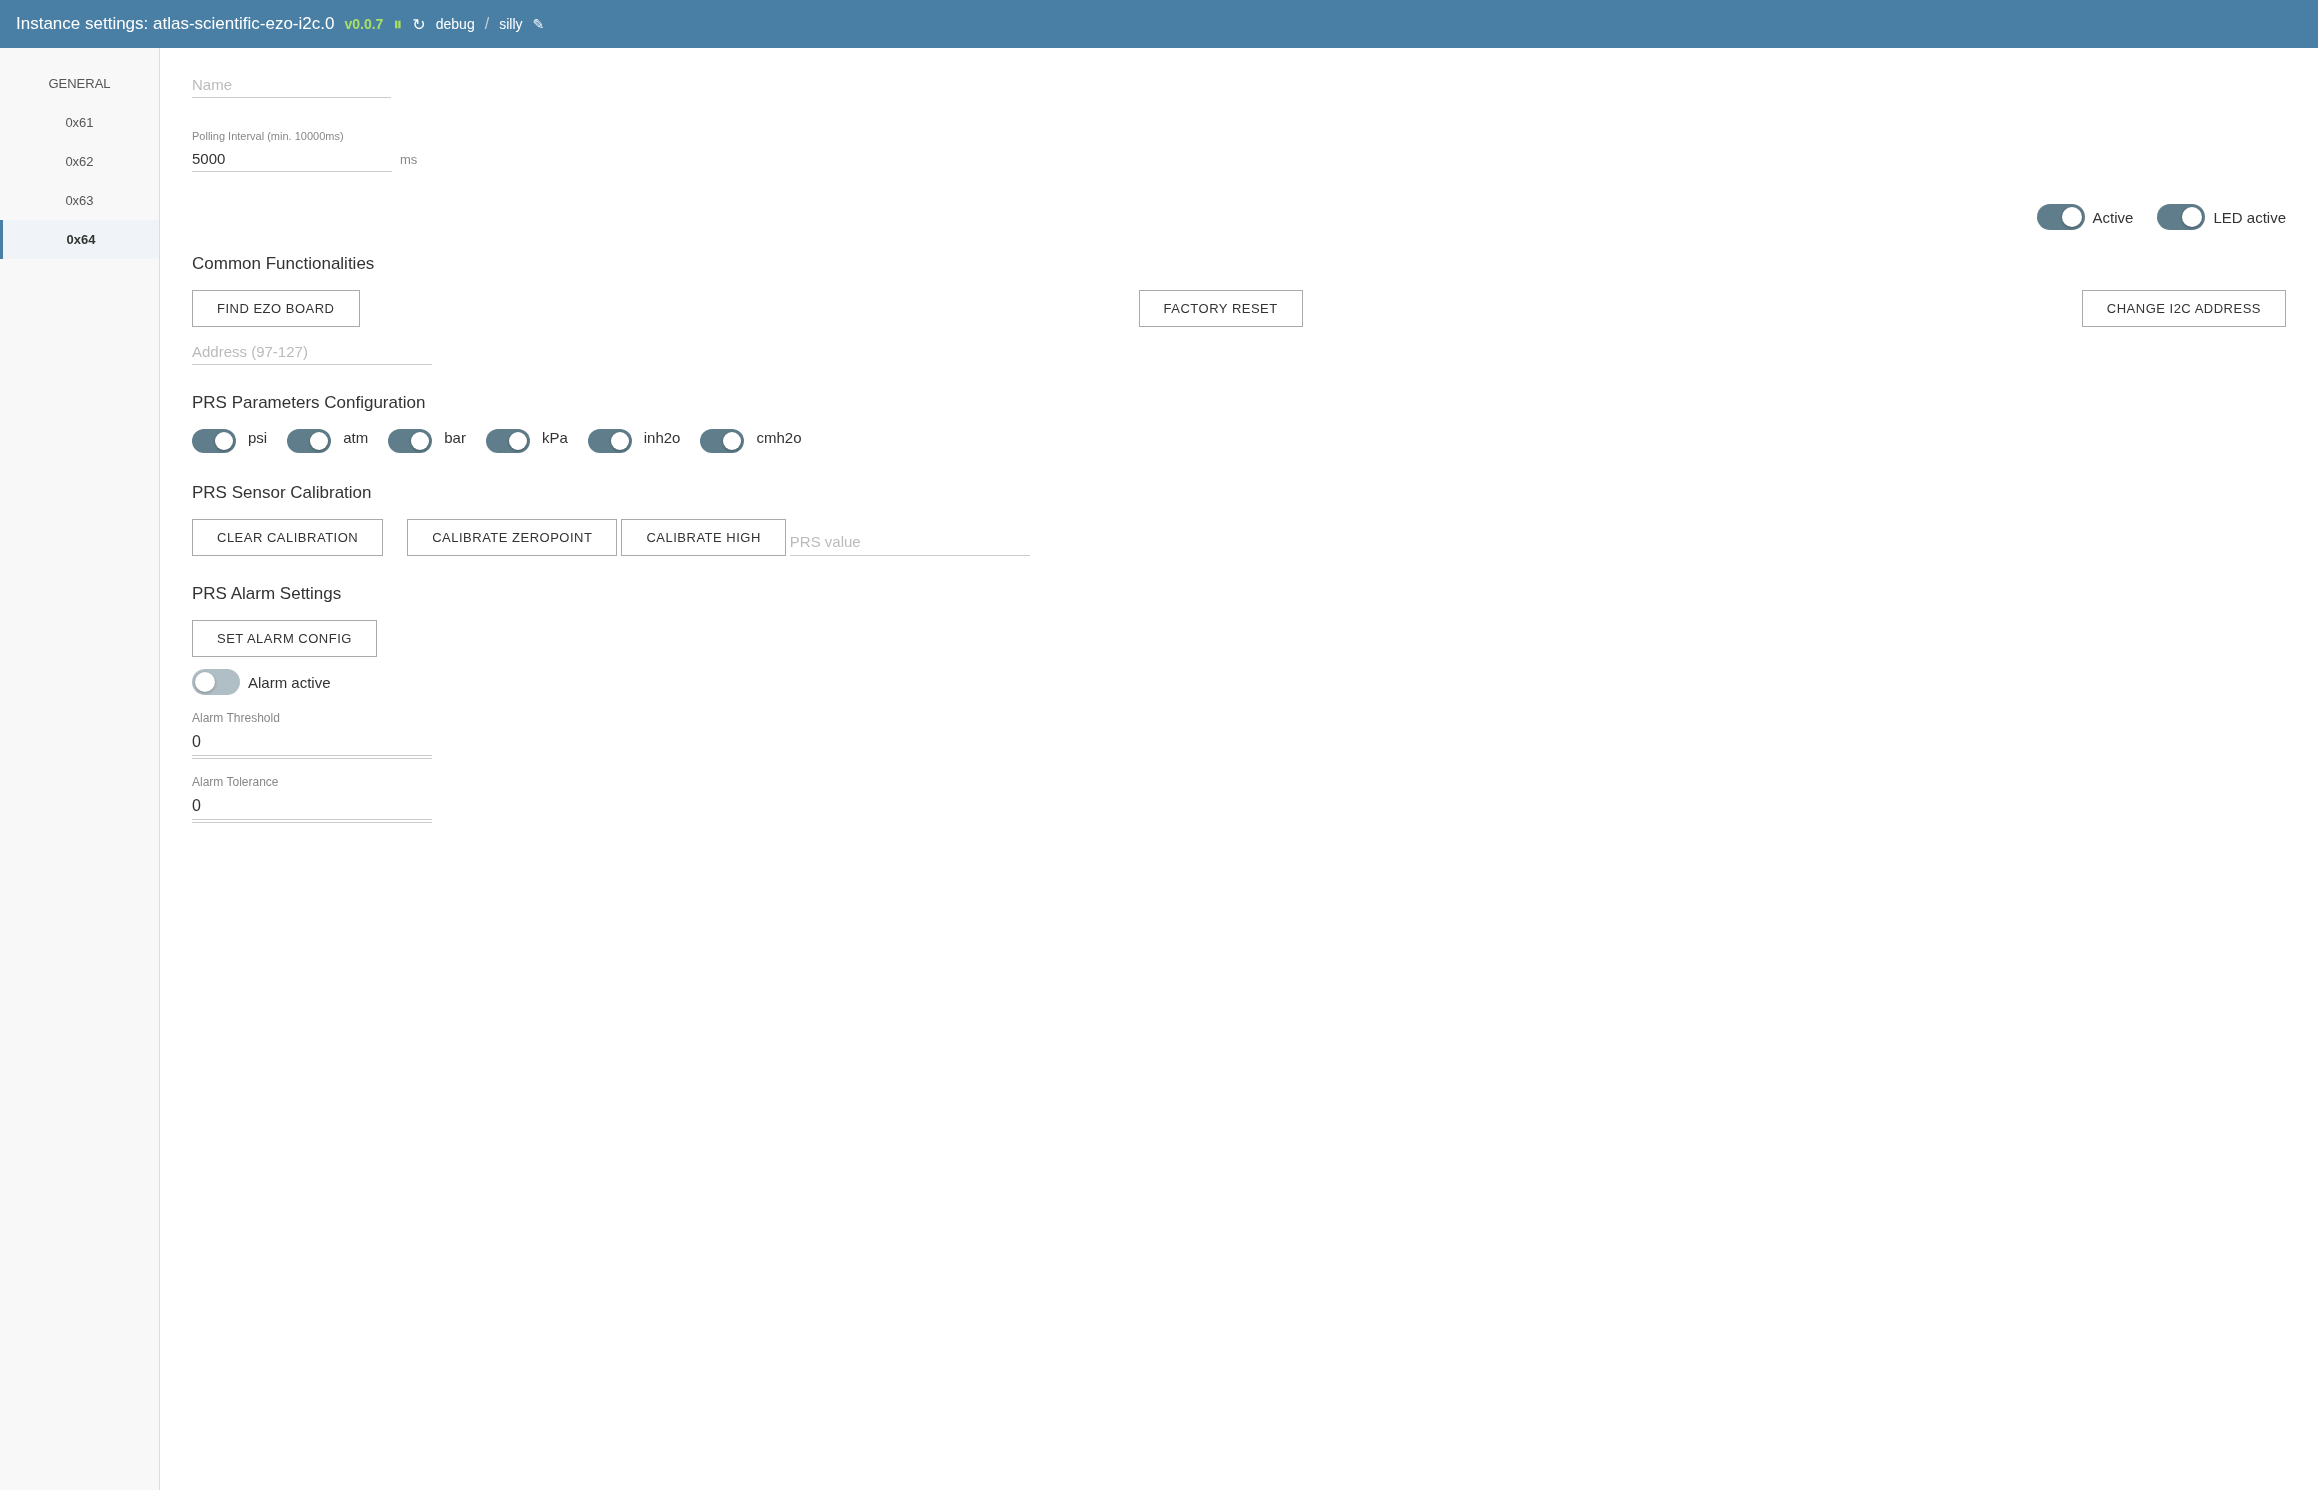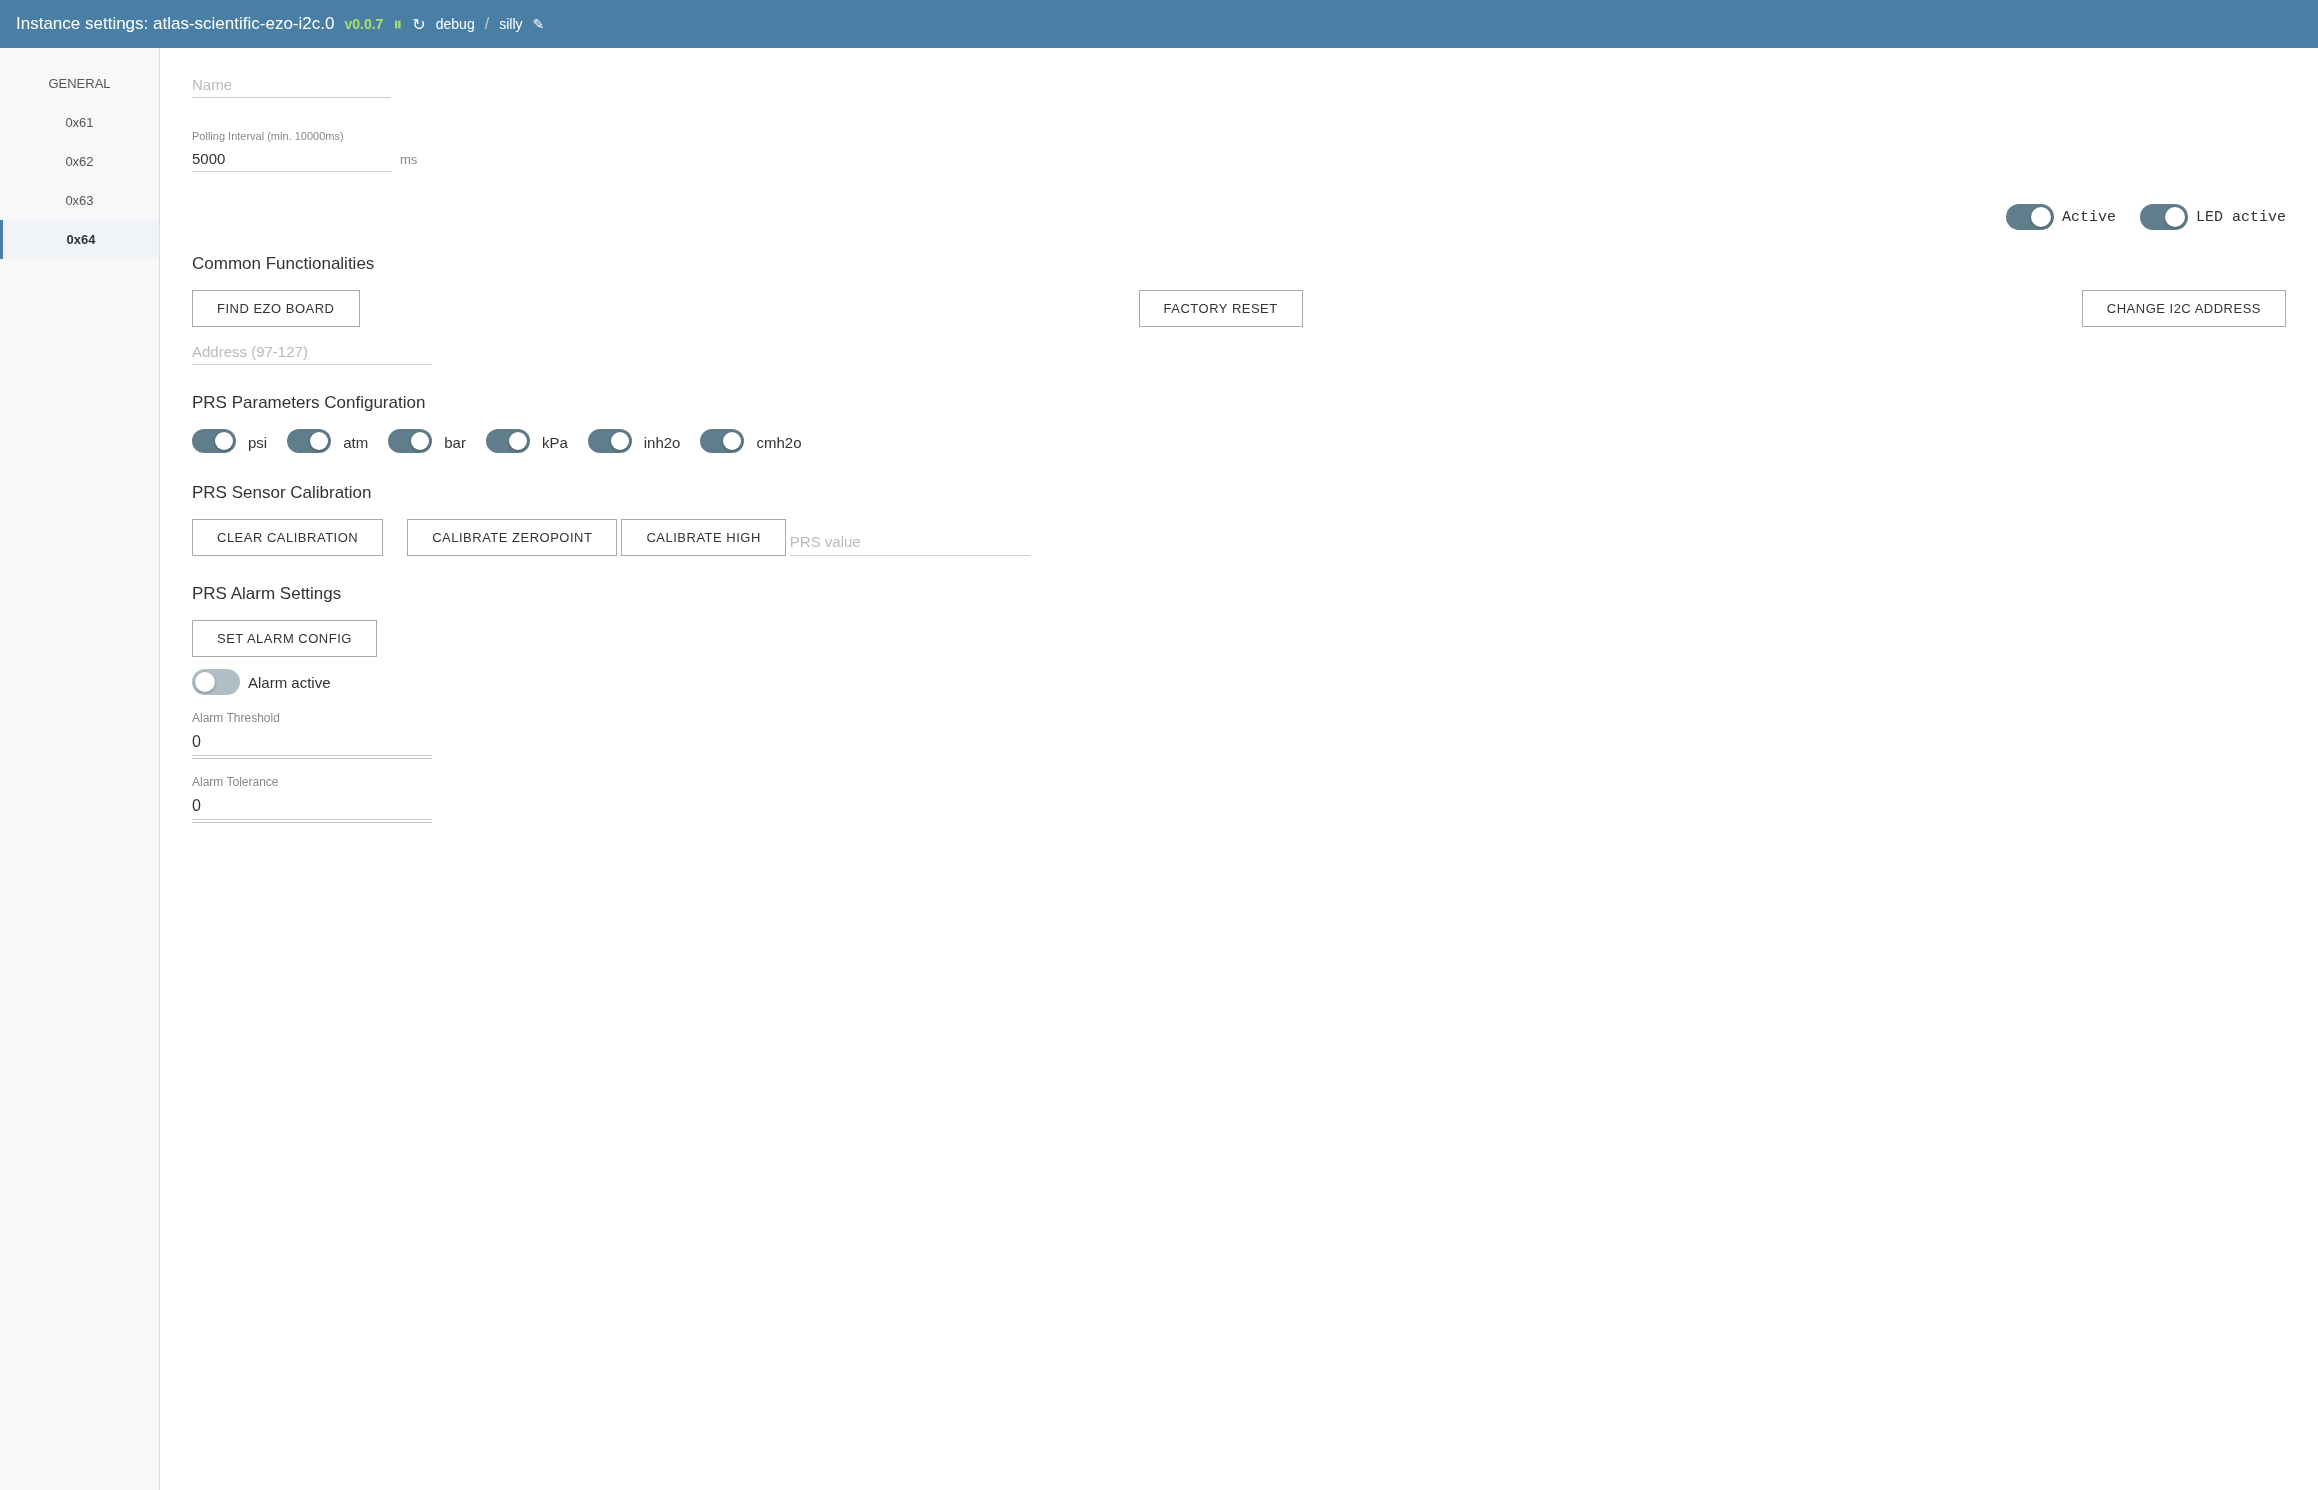--- a/index.html
+++ b/index.html
@@ -64,21 +64,20 @@
       margin-bottom: 24px;
       flex-direction: column;
     }
     .name-field-group { flex: 1; }
     .polling-group { flex: 2; }
     .active-group {
       display: flex;
       align-items: center;
       gap: 24px;
       margin-left: auto;
-      font-family: Liberation Mono, monospace;
     }
 
     .field-label {
       font-size: 11px;
       color: #888;
       margin-bottom: 4px;
     }
     .field-input {
       border: none;
       border-bottom: 1px solid #ccc;
@@ -185,21 +184,20 @@
 
     
     .params-row {
       display: flex;
       align-items: center;
       gap: 20px;
       flex-wrap: wrap;
     }
     .param-toggle {
       display: flex;
-      align-items: center;
       gap: 8px;
     }
 
     
     .toggle-sm .toggle-track {
       width: 44px;
       height: 24px;
       border-radius: 12px;
     }
     .toggle-sm .toggle-thumb {

